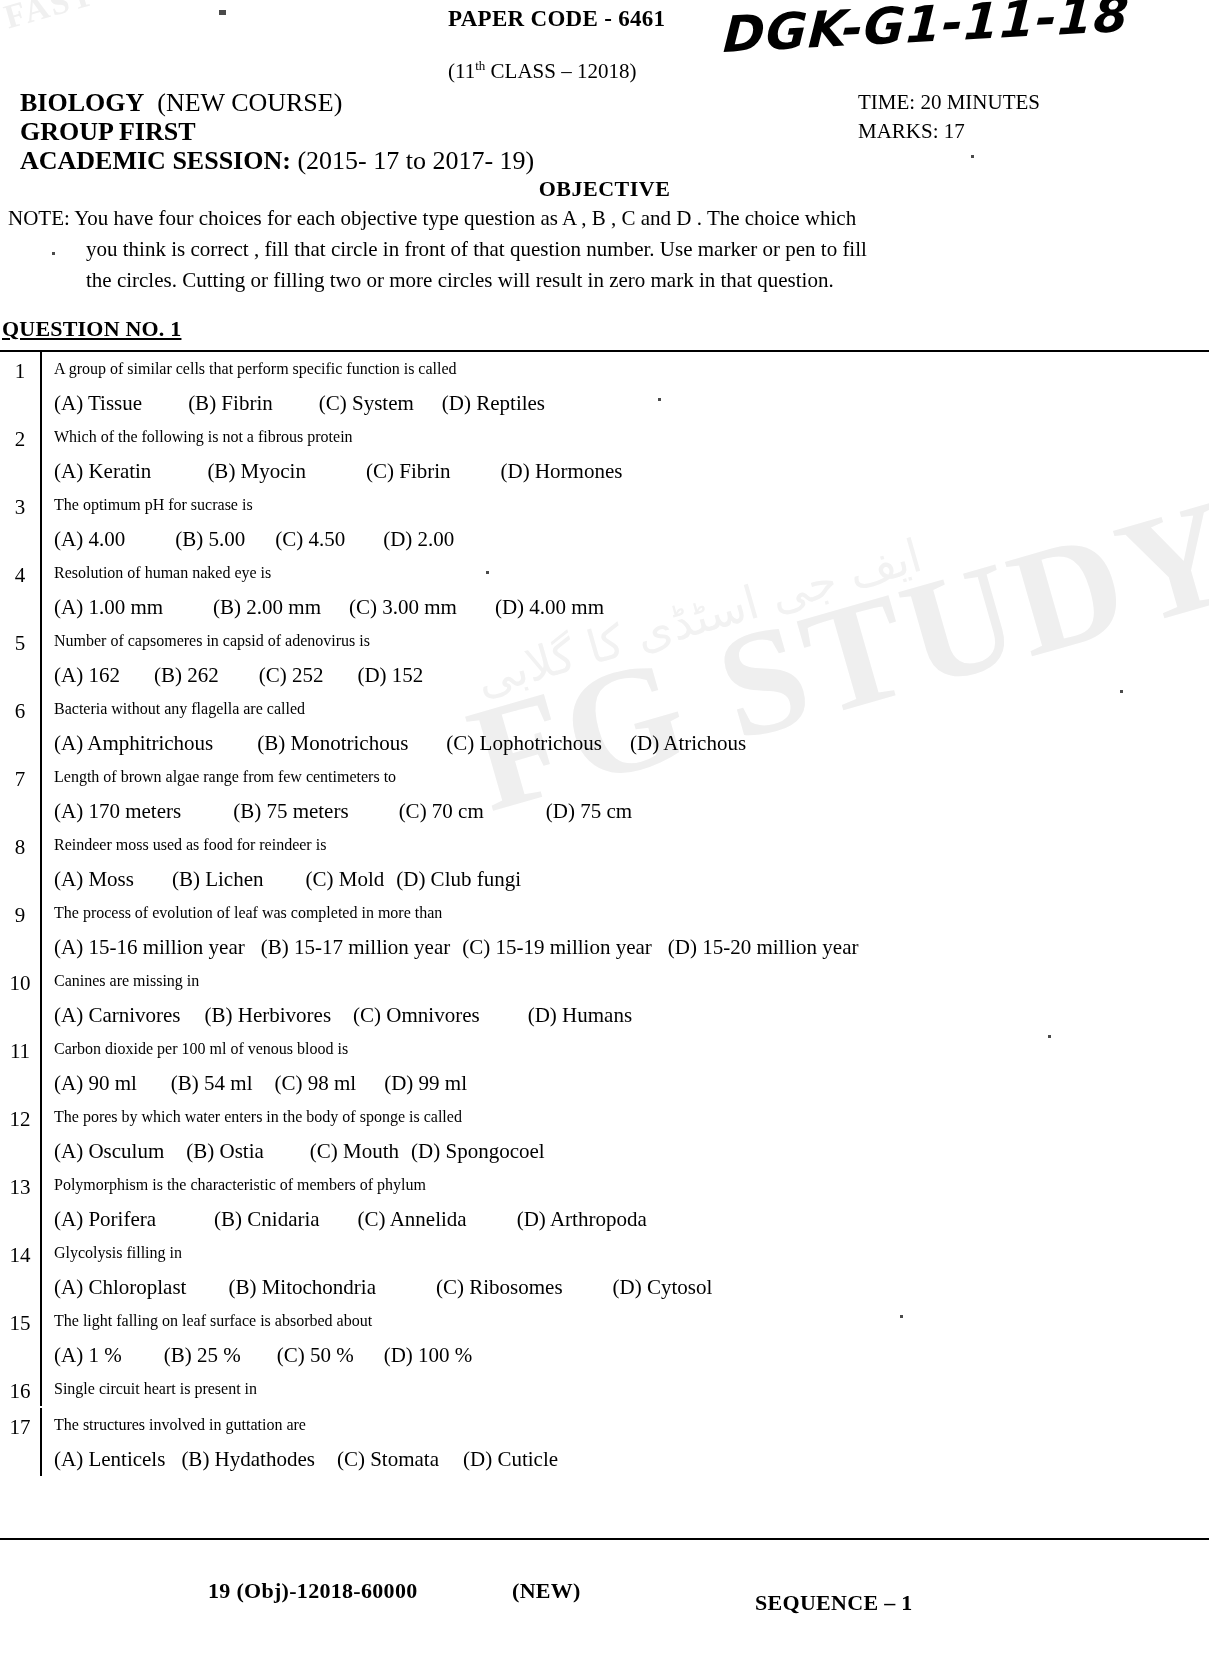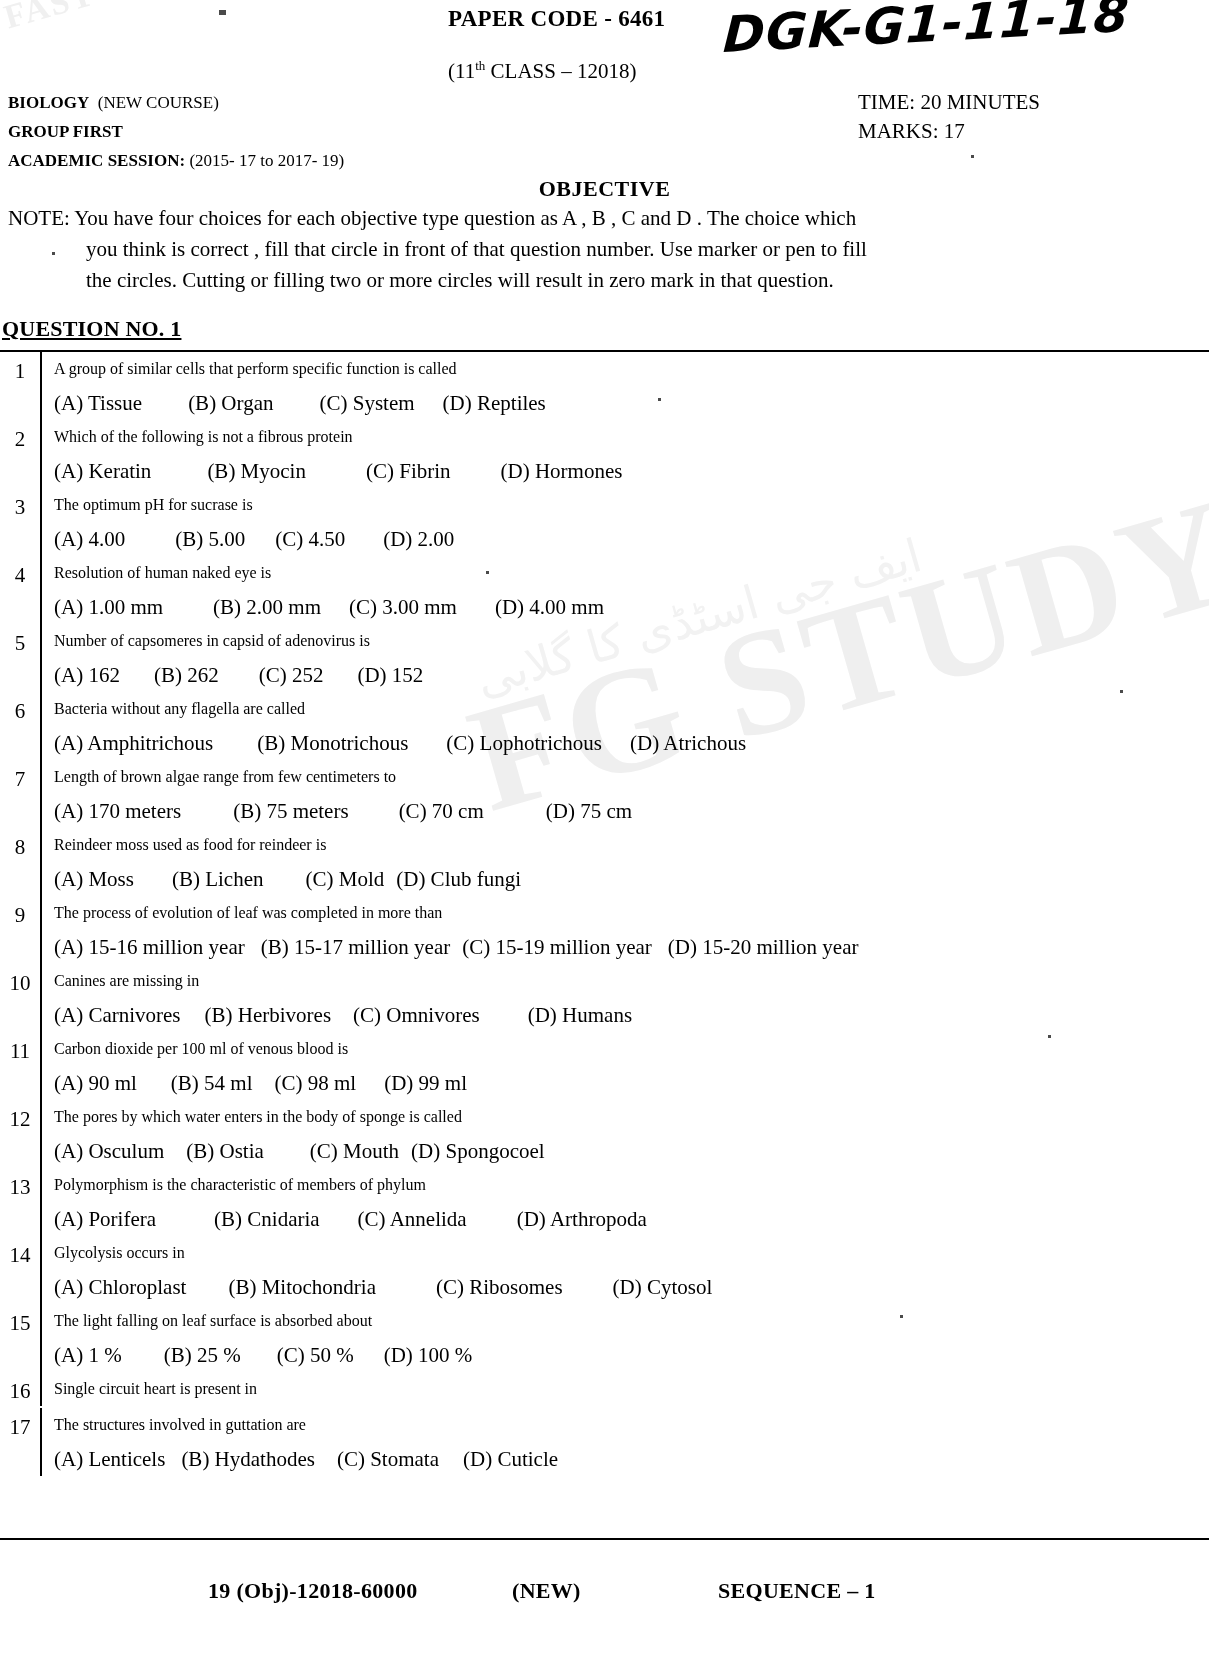--- a/index.html
+++ b/index.html
@@ -91,22 +91,22 @@
     font-size: 50px;
     font-weight: bold;
     font-style: italic;
     letter-spacing: 1px;
     transform: skewX(-6deg) rotate(-3deg);
     transform-origin: left top;
   }
 
   .hdr-left {
     position: absolute;
-    left: 8px; top: 88px;
-    font-size: 17px;
+    left: 20px; top: 88px;
+    font-size: 26px;
     line-height: 29px;
   }
   .hdr-left .b { font-weight: bold; }
 
   .hdr-right {
     position: absolute;
     left: 858px; top: 88px;
     font-size: 21px;
     line-height: 29px;
   }
@@ -187,21 +187,21 @@
   #footer {
     position: absolute;
     left: 0; top: 1578px;
     width: 1209px;
     font-weight: bold;
     font-size: 22px;
     letter-spacing: 0.3px;
   }
   #footer .f1 { position: absolute; left: 208px; }
   #footer .f2 { position: absolute; left: 512px; }
-  #footer .f3 { position: absolute; left: 718px; }
+  #footer .f3 { position: absolute; left: 755px; margin-top: 12px; }
 
   
   .speck { position: absolute; background: #4a4a4a; z-index: 1; }
 </style>
 </head>
 <body>
 
 <div id="watermark">
   <div class="wm-big wm-fg">FG STUDY</div>
   <div class="wm-tag">FAST &amp; GOOD STUDY</div>
@@ -246,21 +246,21 @@
     <div class="nl3">the circles. Cutting or filling two or more circles will result in zero mark in that question.</div>
   </div>
 
   <div id="q-heading">QUESTION NO. 1</div>
 
   <div id="qtable">
       <div class="qrow">
         <div class="qnum">1</div>
         <div class="qbody">
           <div class="qstem">A group of similar cells that perform specific function is called</div>
-          <div class="qopts"><span class="opt">(A) Tissue</span><span style="display: inline-block; width: 46px;"></span><span class="opt">(B) Organ</span><span style="display: inline-block; width: 46px;"></span><span class="opt">(C) System</span><span style="display: inline-block; width: 28px;"></span><span class="opt">(D) Reptiles</span></div>
+          <div class="qopts"><span class="opt">(A) Tissue</span><span style="display: inline-block; width: 46px;"></span><span class="opt">(B) Fibrin</span><span style="display: inline-block; width: 46px;"></span><span class="opt">(C) System</span><span style="display: inline-block; width: 28px;"></span><span class="opt">(D) Reptiles</span></div>
         </div>
       </div>
       <div class="qrow">
         <div class="qnum">2</div>
         <div class="qbody">
           <div class="qstem">Which of the following is not a fibrous protein</div>
           <div class="qopts"><span class="opt">(A) Keratin</span><span style="display: inline-block; width: 56px;"></span><span class="opt">(B) Myocin</span><span style="display: inline-block; width: 60px;"></span><span class="opt">(C) Fibrin</span><span style="display: inline-block; width: 50px;"></span><span class="opt">(D) Hormones</span></div>
         </div>
       </div>
       <div class="qrow">
@@ -336,21 +336,21 @@
       <div class="qrow">
         <div class="qnum">13</div>
         <div class="qbody">
           <div class="qstem">Polymorphism  is the characteristic of members of phylum</div>
           <div class="qopts"><span class="opt">(A) Porifera</span><span style="display: inline-block; width: 58px;"></span><span class="opt">(B) Cnidaria</span><span style="display: inline-block; width: 38px;"></span><span class="opt">(C) Annelida</span><span style="display: inline-block; width: 50px;"></span><span class="opt">(D) Arthropoda</span></div>
         </div>
       </div>
       <div class="qrow">
         <div class="qnum">14</div>
         <div class="qbody">
-          <div class="qstem">Glycolysis occurs in</div>
+          <div class="qstem">Glycolysis filling in</div>
           <div class="qopts"><span class="opt">(A) Chloroplast</span><span style="display: inline-block; width: 42px;"></span><span class="opt">(B) Mitochondria</span><span style="display: inline-block; width: 60px;"></span><span class="opt">(C) Ribosomes</span><span style="display: inline-block; width: 50px;"></span><span class="opt">(D) Cytosol</span></div>
         </div>
       </div>
       <div class="qrow">
         <div class="qnum">15</div>
         <div class="qbody">
           <div class="qstem">The light falling on leaf surface is absorbed about</div>
           <div class="qopts"><span class="opt">(A) 1 %</span><span style="display: inline-block; width: 42px;"></span><span class="opt">(B)  25 %</span><span style="display: inline-block; width: 36px;"></span><span class="opt">(C) 50 %</span><span style="display: inline-block; width: 30px;"></span><span class="opt">(D) 100 %</span></div>
         </div>
       </div>

